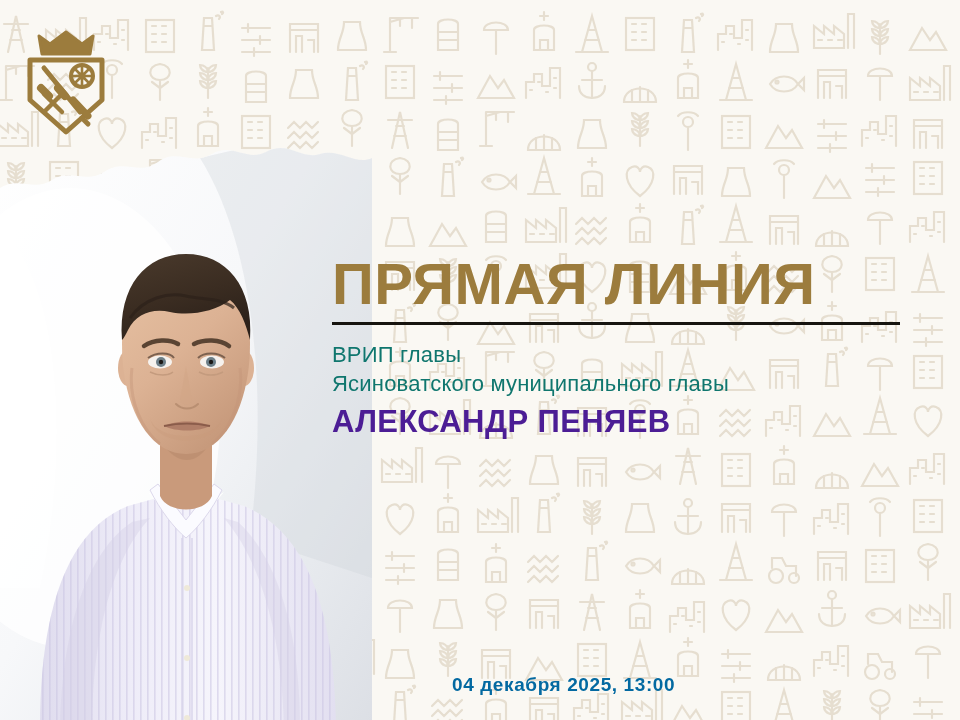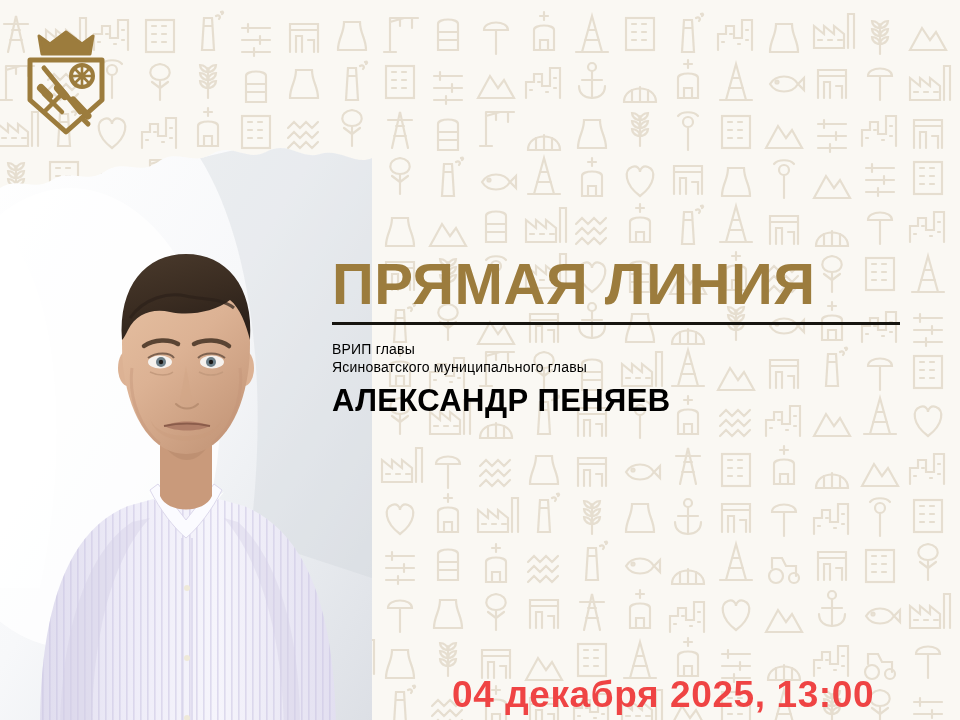--- a/index.html
+++ b/index.html
@@ -65,43 +65,43 @@
     transform-origin:left center;
   }
   #title-rule {
     margin-top:9px;
     width:568px;
     height:3px;
     background:#16140f;
   }
   #subtitle-wrap { margin-top:15px; }
   .subtitle-line {
-    font-size:14px;
+    font-size:22px;
     font-weight:500;
-    color:#000000;
+    color:#0f766e;
     line-height:1.32;
     letter-spacing:0.2px;
     white-space:nowrap;
   }
   #person-name {
     margin-top:6px;
     font-size:31px;
     font-weight:bold;
-    color:#000000;
+    color:#4c1d95;
     letter-spacing:0.4px;
     white-space:nowrap;
   }
 
   
   #datetime {
     position:absolute;
     left:452px; top:666px;
-    font-size:37px;
+    font-size:19px;
     font-weight:bold;
-    color:#ef4444;
+    color:#0369a1;
     letter-spacing:0.6px;
     white-space:nowrap;
     z-index:5;
   }
 </style>
 </head>
 <body>
 
 <div id="poster">
 

